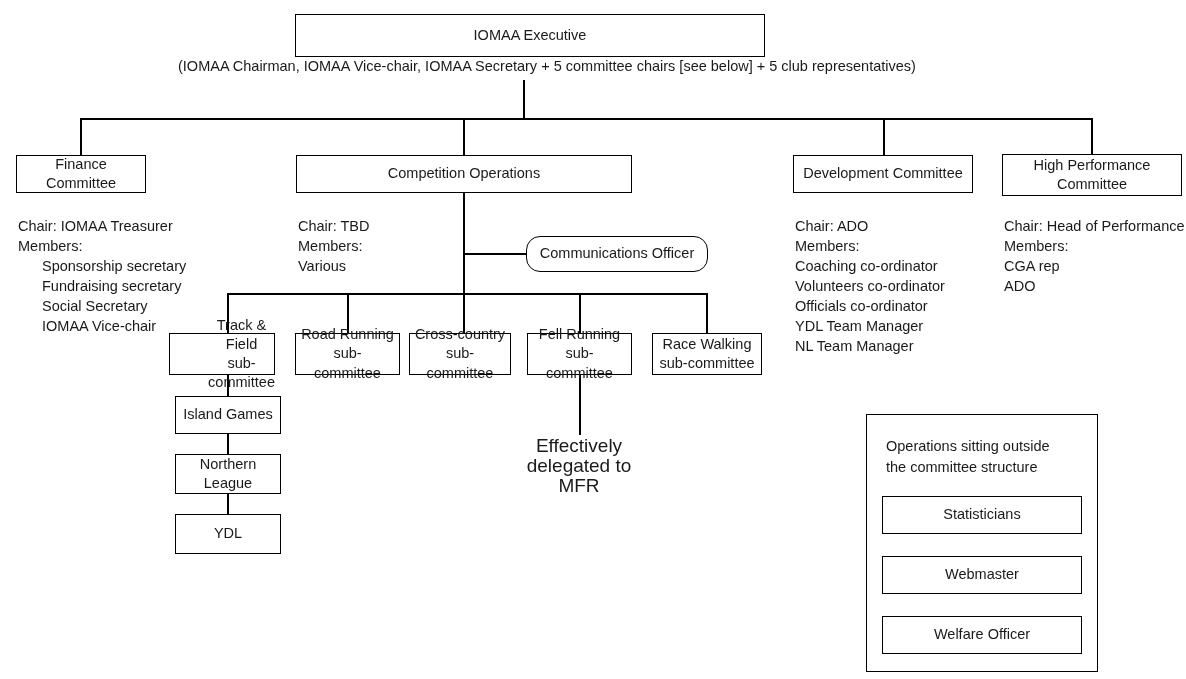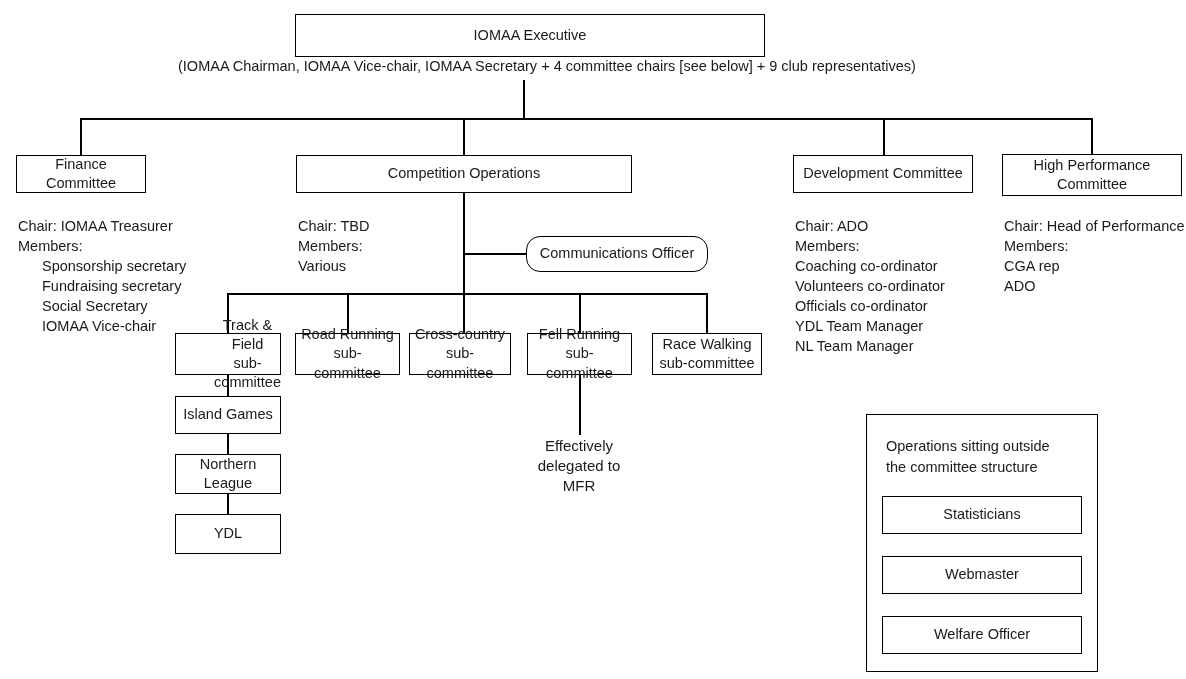--- a/index.html
+++ b/index.html
@@ -66,38 +66,38 @@
   }
   .subtitle {
     position: absolute;
     font-size: 14.5px;
     color: #1a1a1a;
     white-space: nowrap;
     z-index: 2;
   }
   .note {
     position: absolute;
-    font-size: 15px;
+    font-size: 19px;
     line-height: 20px;
     text-align: center;
     color: #1a1a1a;
     white-space: pre-line;
     z-index: 2;
   }
 </style>
 </head>
 <body>
 
 <div id="chart">
 
   <div class="box" style="left:295px; top:14px; width:470px; height:43px;">
     <span>IOMAA Executive</span>
   </div>
 
-  <div class="subtitle" style="left:178px; top:58px; width:830px;">(IOMAA Chairman, IOMAA Vice-chair, IOMAA Secretary + 4 committee chairs [see below] + 9 club representatives)</div>
+  <div class="subtitle" style="left:178px; top:58px; width:830px;">(IOMAA Chairman, IOMAA Vice-chair, IOMAA Secretary + 5 committee chairs [see below] + 5 club representatives)</div>
 
   <div class="line vline" style="left:523px; top:80px; height:39px;"></div>
   <div class="line hline" style="left:80px; top:118px; width:1013px;"></div>
 
   <div class="line vline" style="left:80px; top:118px; height:38px;"></div>
   <div class="line vline" style="left:463px; top:118px; height:38px;"></div>
   <div class="line vline" style="left:883px; top:118px; height:38px;"></div>
   <div class="line vline" style="left:1091px; top:118px; height:37px;"></div>
 
   <div class="box" style="left:16px; top:155px; width:130px; height:38px;">
@@ -149,21 +149,21 @@
   </div>
 
   <div class="line hline" style="left:227px; top:293px; width:480px;"></div>
 
   <div class="line vline" style="left:227px; top:293px; height:41px;"></div>
   <div class="line vline" style="left:347px; top:293px; height:41px;"></div>
   <div class="line vline" style="left:463px; top:293px; height:41px;"></div>
   <div class="line vline" style="left:579px; top:293px; height:41px;"></div>
   <div class="line vline" style="left:706px; top:293px; height:41px;"></div>
 
-  <div class="box" style="left:175px; top:333px; width:106px; height:42px; white-space:pre-line;padding-left:43px;">
+  <div class="box" style="left:169px; top:333px; width:106px; height:42px; white-space:pre-line;padding-left:43px;">
     <span>Track &amp; Field
 sub-committee</span>
   </div>
   <div class="box" style="left:295px; top:333px; width:105px; height:42px; white-space:pre-line;">
     <span>Road Running
 sub-committee</span>
   </div>
   <div class="box" style="left:409px; top:333px; width:102px; height:42px; white-space:pre-line;">
     <span>Cross-country
 sub-committee</span>

